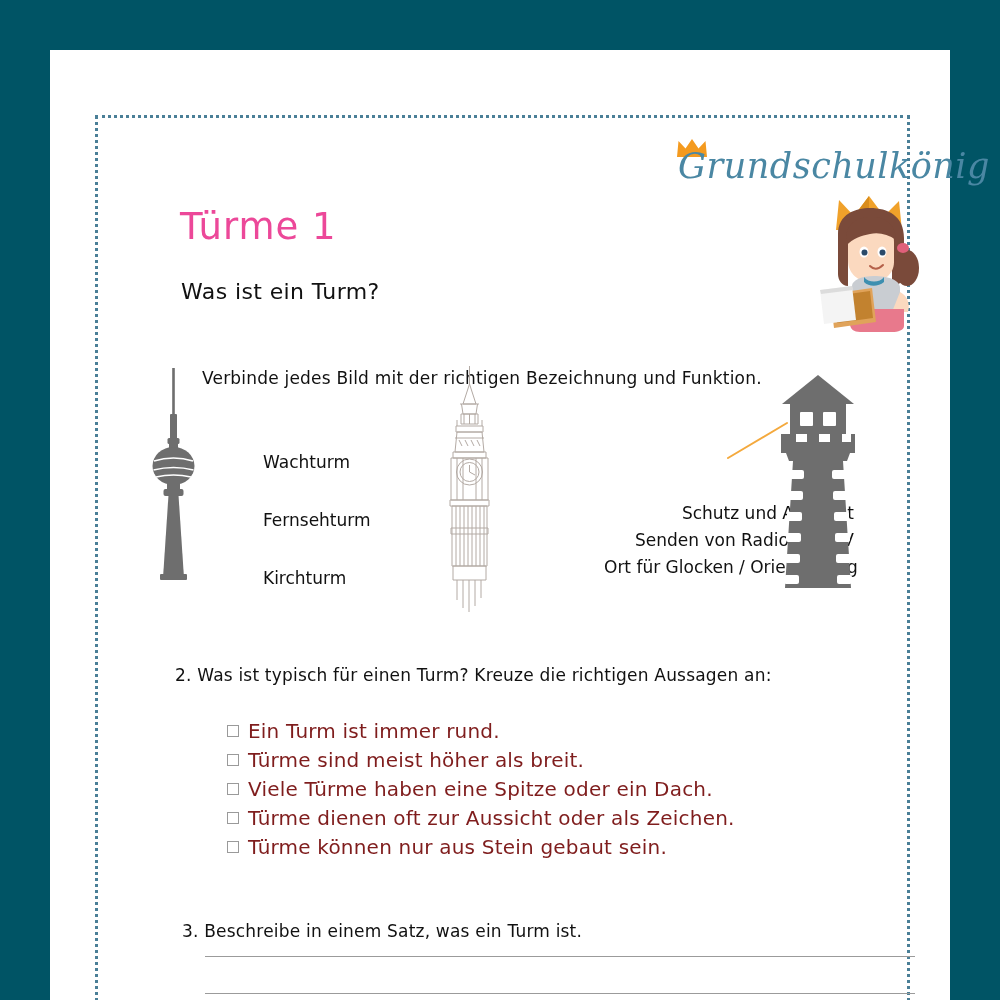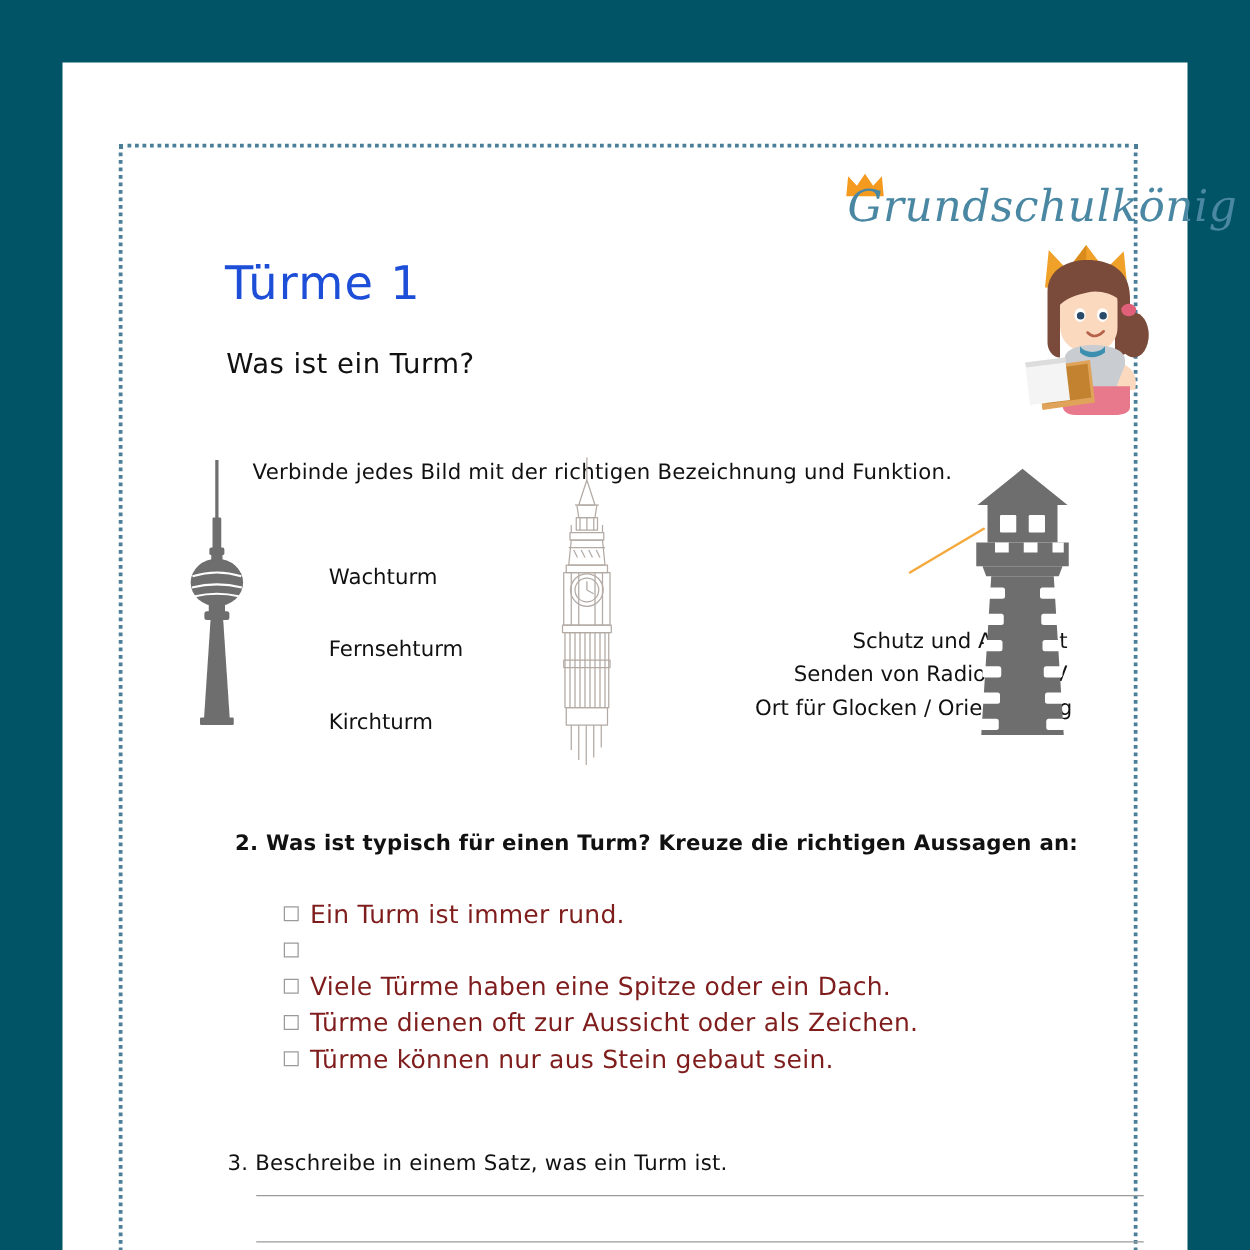--- a/index.html
+++ b/index.html
@@ -74,21 +74,21 @@
     height: 142px;
   }
 
   
   #title {
     position: absolute;
     left: 130px;
     top: 155px;
     font-family: "DejaVu Sans", sans-serif;
     font-size: 37px;
-    color: #1d4ed8;
+    color: #ec4899;
     letter-spacing: 1px;
   }
   #subtitle {
     position: absolute;
     left: 131px;
     top: 229px;
     font-size: 22px;
     color: #111111;
     letter-spacing: 0.4px;
     text-align: right;
@@ -98,21 +98,21 @@
   .task-line {
     position: absolute;
     font-size: 17px;
     color: #111111;
     letter-spacing: 0.2px;
     white-space: nowrap;
   }
 
   #t1-a { left: 130px; top: 292px; }
   #t1-b { left: 152px; top: 318px; }
-  #t2   { left: 138px; top: 615px; font-weight: bold; }
+  #t2   { left: 125px; top: 615px; }
   #t3   { left: 132px; top: 835px; margin-top: 36px; }
 
   
   #illustrations {
     position: absolute;
     left: 0;
     top: 0;
     width: 1000px;
     height: 1000px;
     pointer-events: none;
@@ -245,20 +245,21 @@
 
   <div class="task-line" id="t2">2. Was ist typisch für einen Turm? Kreuze die richtigen Aussagen an:</div>
 
   <div id="checklist">
     <div class="check-row">
       <span class="check-box"></span>
       <span class="check-label">Ein Turm ist immer rund.</span>
     </div>
     <div class="check-row">
       <span class="check-box"></span>
+      <span class="check-label">Türme sind meist höher als breit.</span>
     </div>
     <div class="check-row">
       <span class="check-box"></span>
       <span class="check-label">Viele Türme haben eine Spitze oder ein Dach.</span>
     </div>
     <div class="check-row">
       <span class="check-box"></span>
       <span class="check-label">Türme dienen oft zur Aussicht oder als Zeichen.</span>
     </div>
     <div class="check-row">

